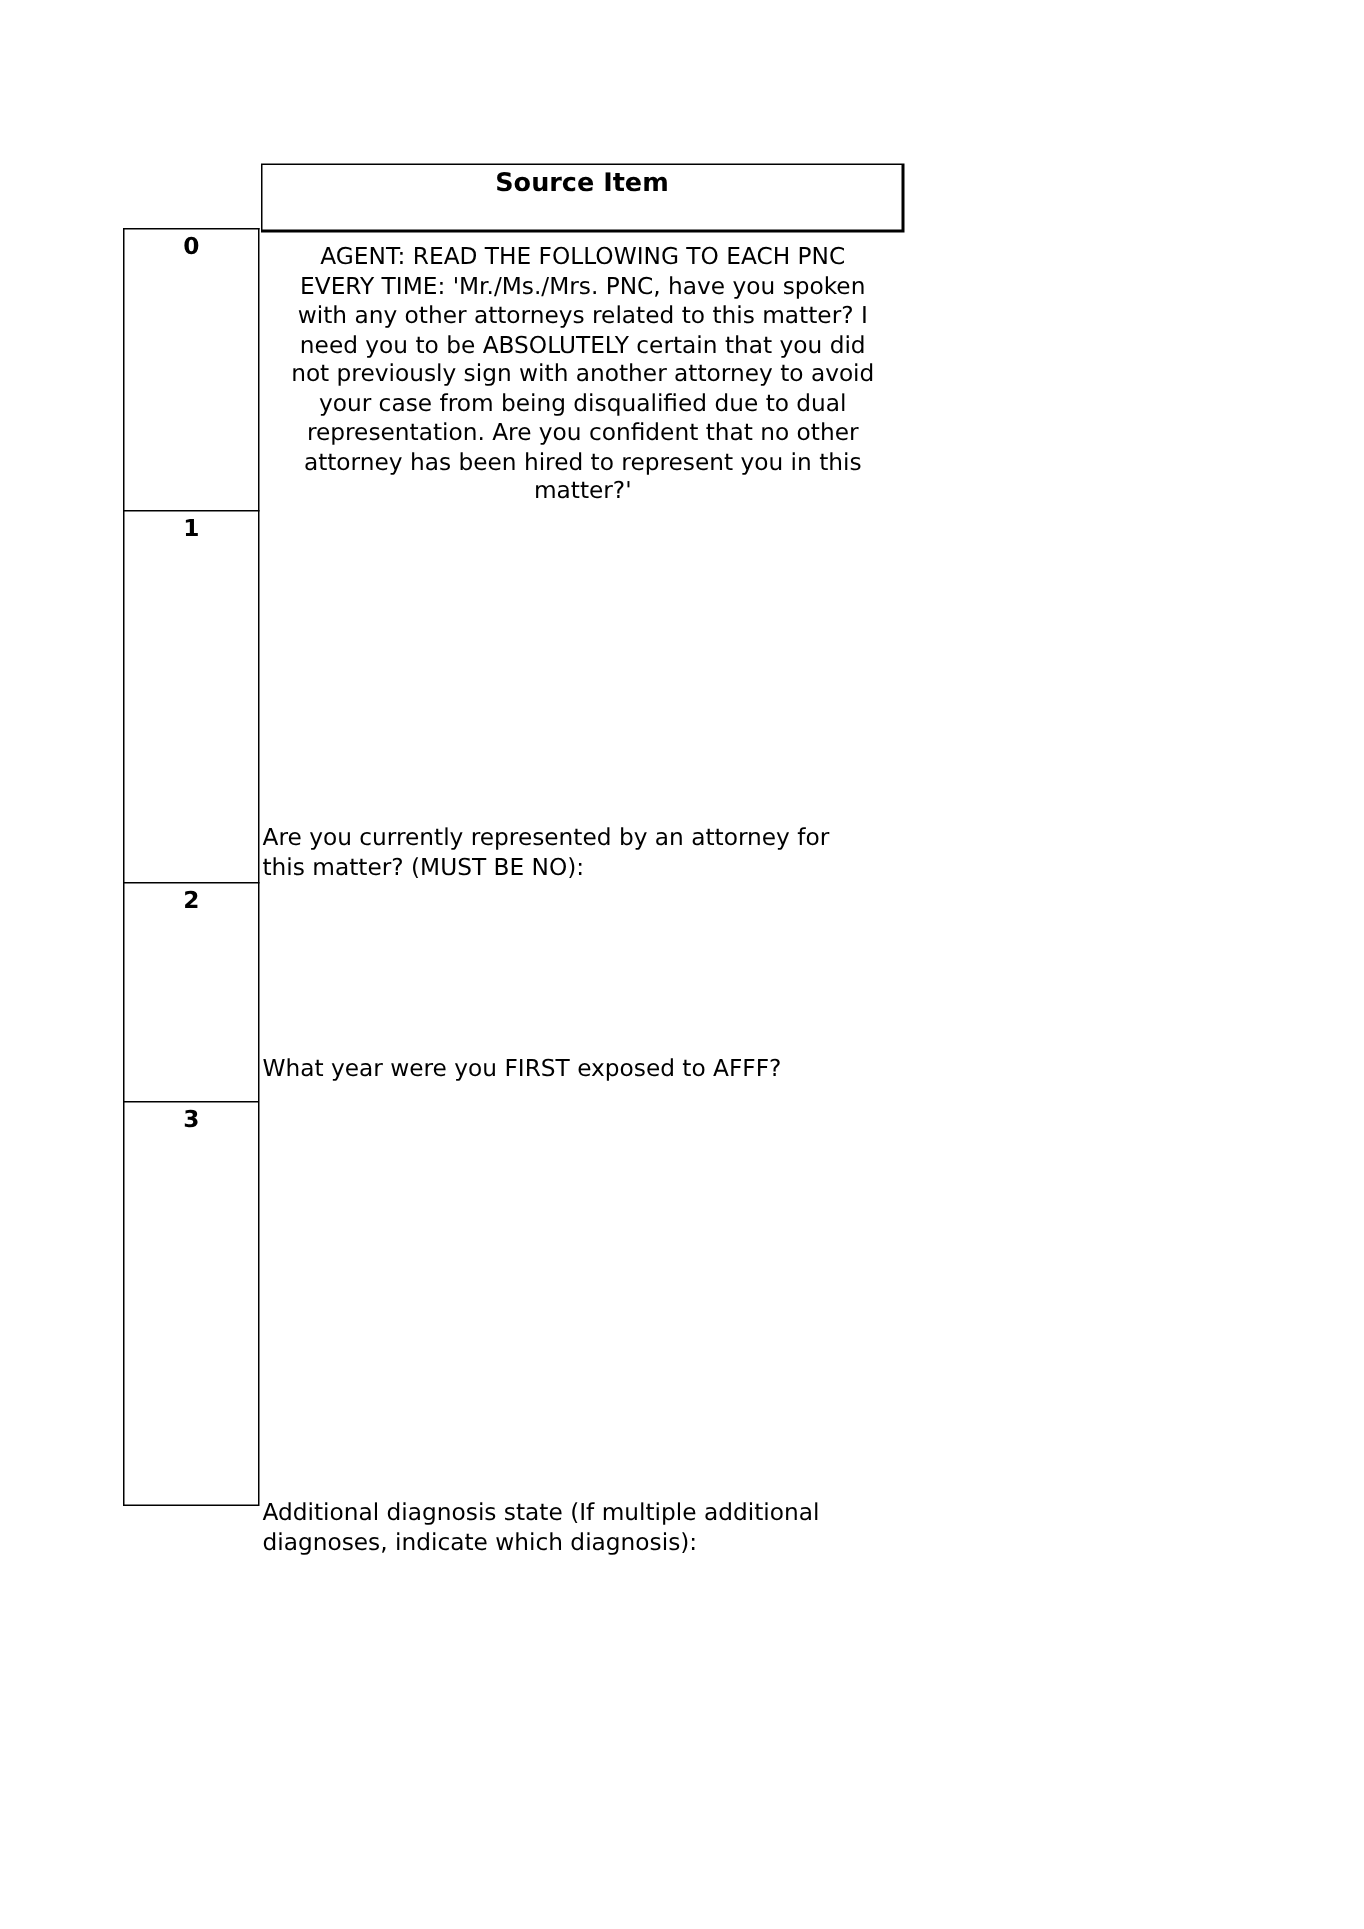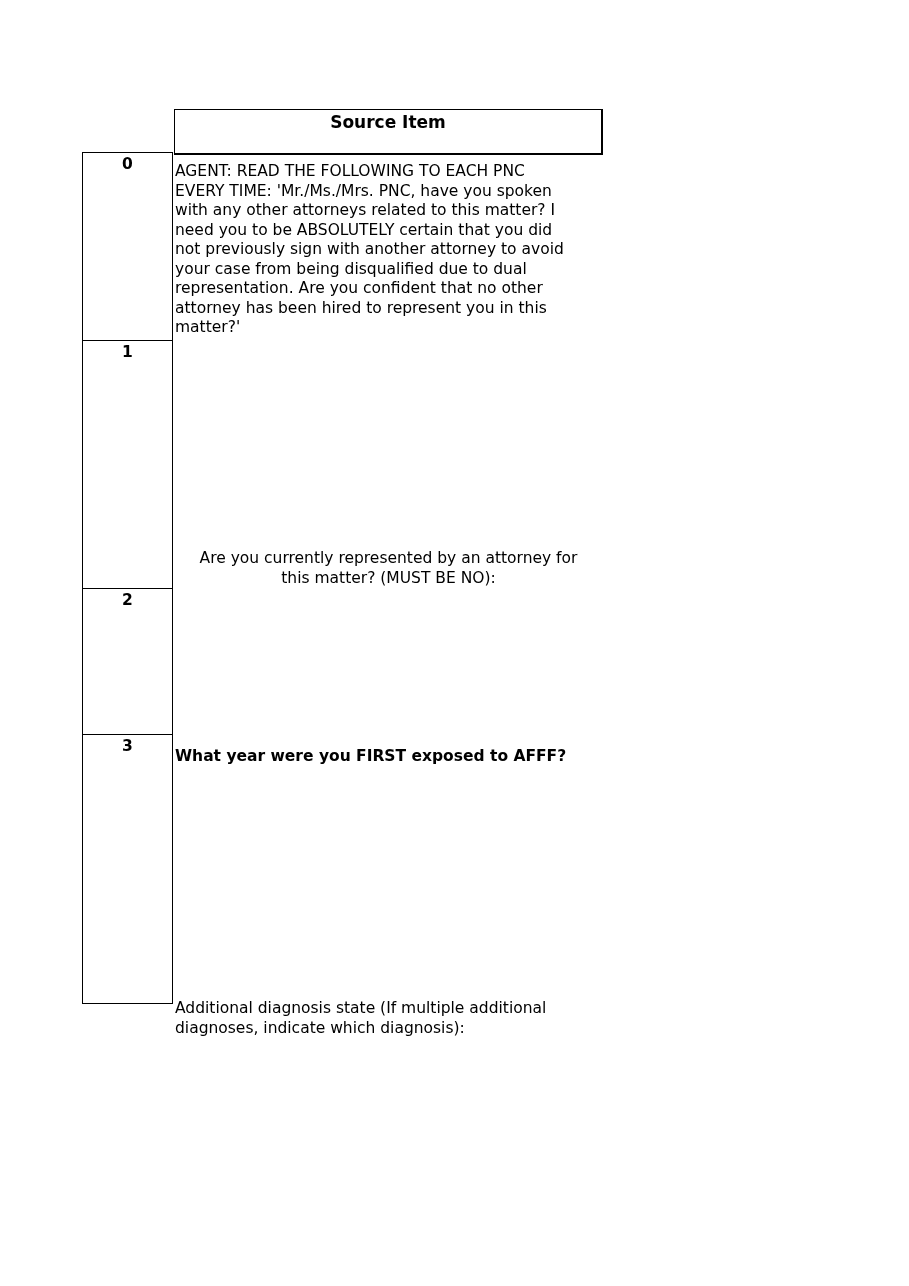--- a/index.html
+++ b/index.html
@@ -72,23 +72,23 @@
       bottom: 0;
       font-size: 15.5px;
       line-height: 19.5px;
       white-space: pre-line;
     }
     #row0-index { top: 152px; height: 188px; }
     #row1-index { top: 340px; height: 248px; }
     #row2-index { top: 588px; height: 146px; }
     #row3-index { top: 734px; height: 270px; }
 
-    #row0-source { top: 162px; height: 178px; }
-    #row1-source { top: 340px; height: 248px; text-align: center; }
-    #row2-source { top: 620px; height: 146px; font-weight: bold; }
+    #row0-source { top: 162px; height: 178px; text-align: center; }
+    #row1-source { top: 340px; height: 248px; }
+    #row2-source { top: 576px; height: 146px; }
     #row3-source { top: 768px; height: 270px; }
 
     #row0-source .source-text { top: 0; bottom: auto; }
   </style>
 </head>
 <body>
 
 <div class="header-cell">
   <div class="header-text">Source Item</div>
 </div>

